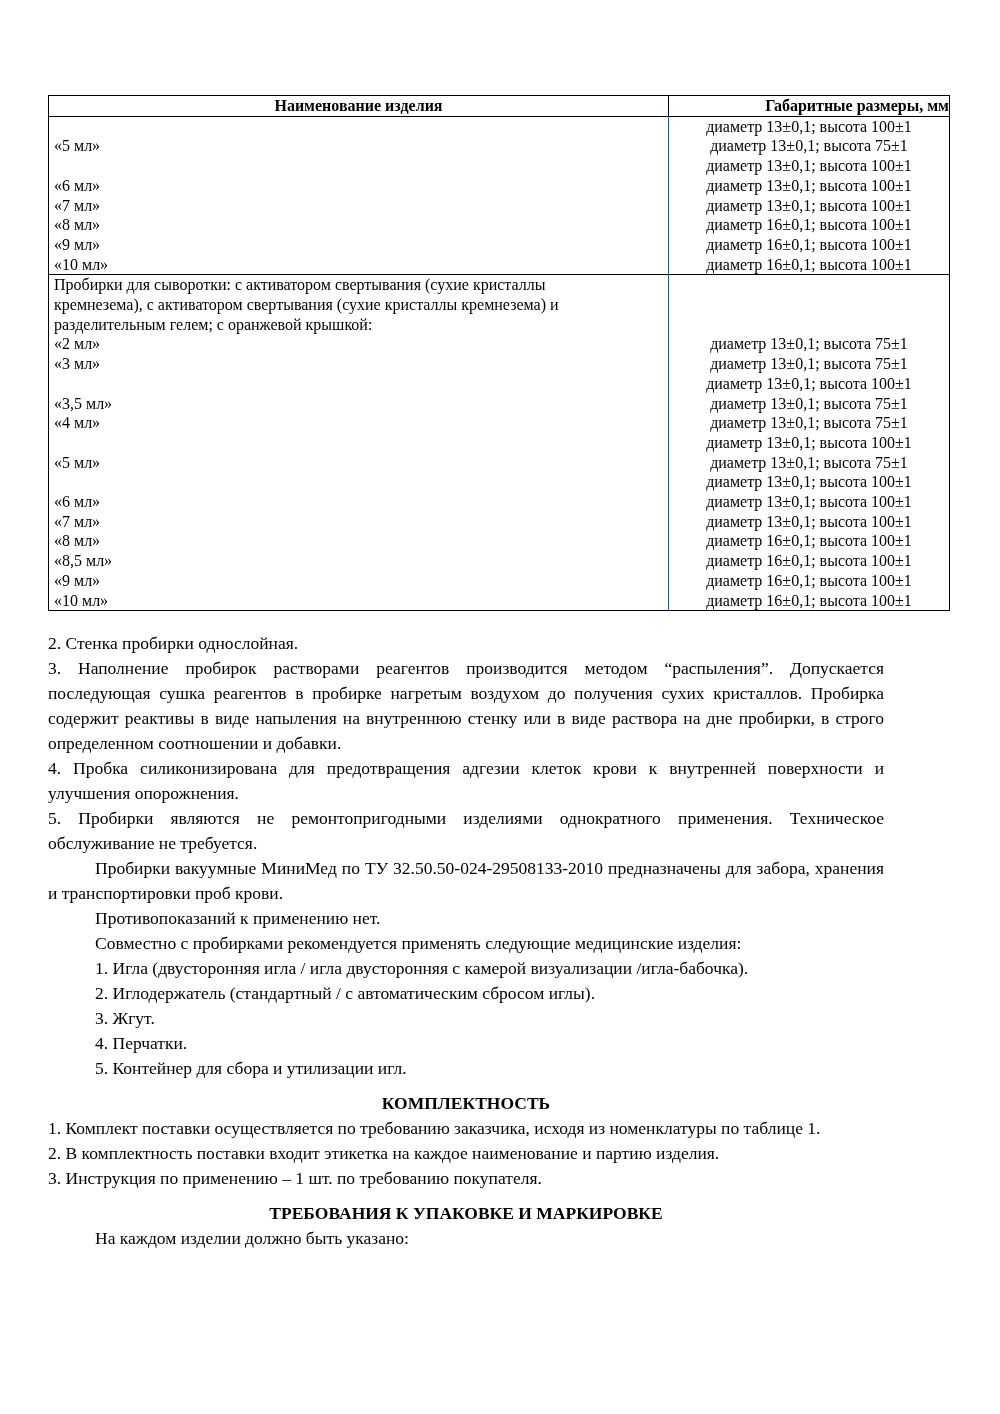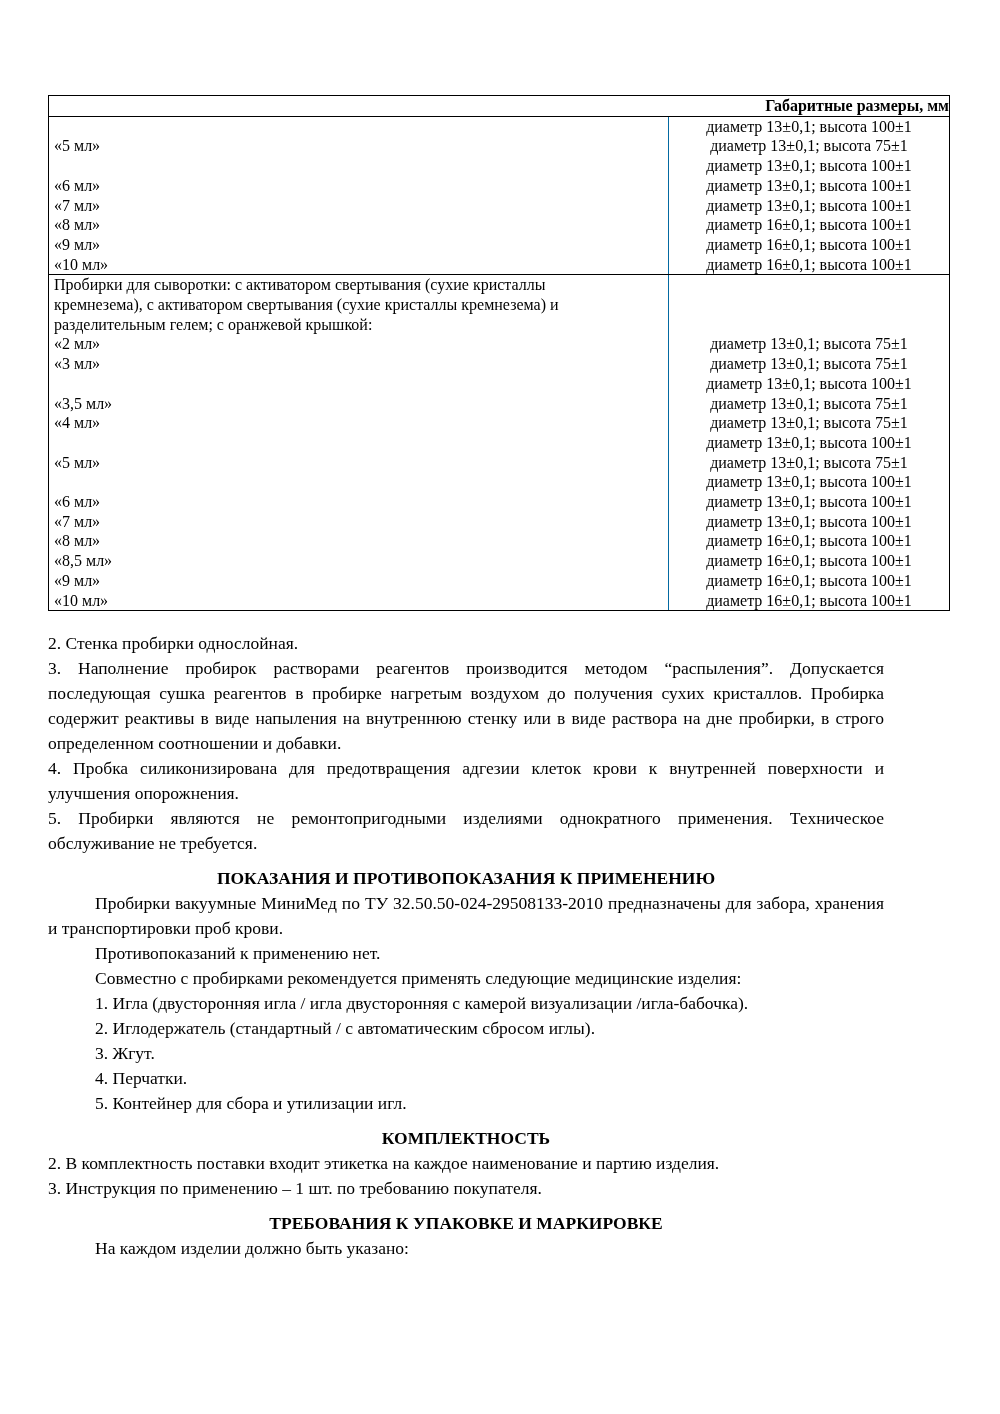--- a/index.html
+++ b/index.html
@@ -26,20 +26,21 @@
   .list-item { padding-left:47px; }
   .sub-bold { font-weight:bold; padding-left:97px; }
 </style>
 </head>
 <body>
 
 <div class="page">
 
   <div class="doc-table">
     <div class="thead">
+      <div class="th-name">Наименование изделия</div>
       <div class="th-size">Габаритные размеры, мм</div>
     </div>
 
     <div class="tsection">
       <div>
 
       <div class="trow">
           <div class="tname"></div>
           <div class="tsize">диаметр 13±0,1; высота 100±1</div>
         </div>
@@ -140,36 +141,36 @@
         </div>
     </div>
   </div>
 
   <div class="bodytext">
     <p class="just">2. Стенка пробирки однослойная.</p>
     <p class="just">3. Наполнение пробирок растворами реагентов производится методом “распыления”. Допускается последующая сушка реагентов в пробирке нагретым воздухом до получения сухих кристаллов. Пробирка содержит реактивы в виде напыления на внутреннюю стенку или в виде раствора на дне пробирки, в строго определенном соотношении и добавки.</p>
     <p class="just">4. Пробка силиконизирована для предотвращения адгезии клеток крови к внутренней поверхности и улучшения опорожнения.</p>
     <p class="just">5. Пробирки являются не ремонтопригодными изделиями однократного применения. Техническое обслуживание не требуется.</p>
 
-    <h2 class="heading">ПОКАЗАНИЯ И ПРОТИВОПОКАЗАНИЯ К ПРИМЕНЕНИЮ</h2>
     <p class="just indent">Пробирки вакуумные МиниМед по ТУ 32.50.50-024-29508133-2010 предназначены для забора, хранения и транспортировки проб крови.</p>
     <p class="indent">Противопоказаний к применению нет.</p>
     <p class="indent">Совместно с пробирками рекомендуется применять следующие медицинские изделия:</p>
     <div>
 
     <p class="list-item">1. Игла (двусторонняя игла / игла двусторонняя с камерой визуализации /игла-бабочка).</p>
         <p class="list-item">2. Иглодержатель (стандартный / с автоматическим сбросом иглы).</p>
         <p class="list-item">3. Жгут.</p>
         <p class="list-item">4. Перчатки.</p>
         <p class="list-item">5. Контейнер для сбора и утилизации игл.</p>
       </div>
 
     <h2 class="heading">КОМПЛЕКТНОСТЬ</h2>
     <div>
 
+    <p class="just">1. Комплект поставки осуществляется по требованию заказчика, исходя из номенклатуры по таблице 1.</p>
         <p class="just">2. В комплектность поставки входит этикетка на каждое наименование и партию изделия.</p>
         <p class="just">3. Инструкция по применению – 1 шт. по требованию покупателя.</p>
       </div>
 
     <h2 class="heading">ТРЕБОВАНИЯ К УПАКОВКЕ И МАРКИРОВКЕ</h2>
     <p class="list-item">На каждом изделии должно быть указано:</p>
   </div>
 
 </div>
 

